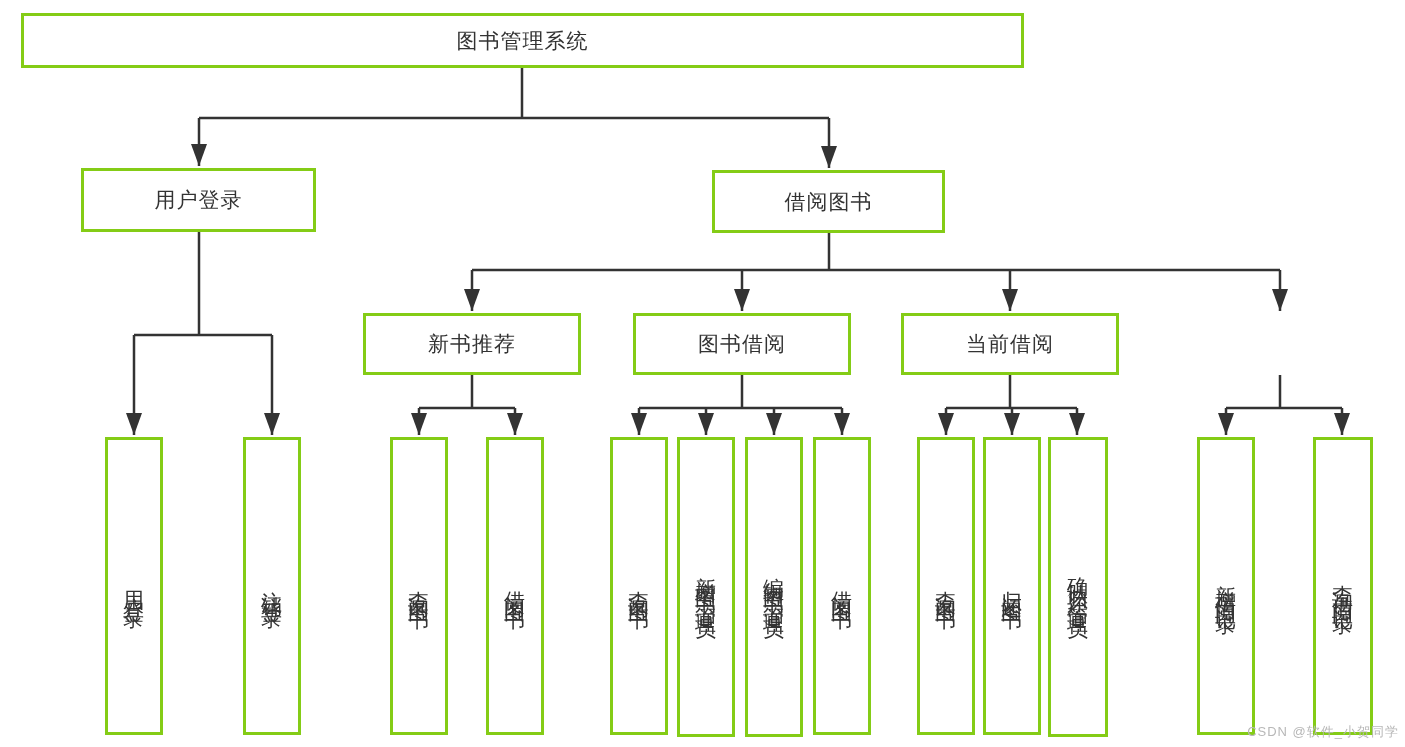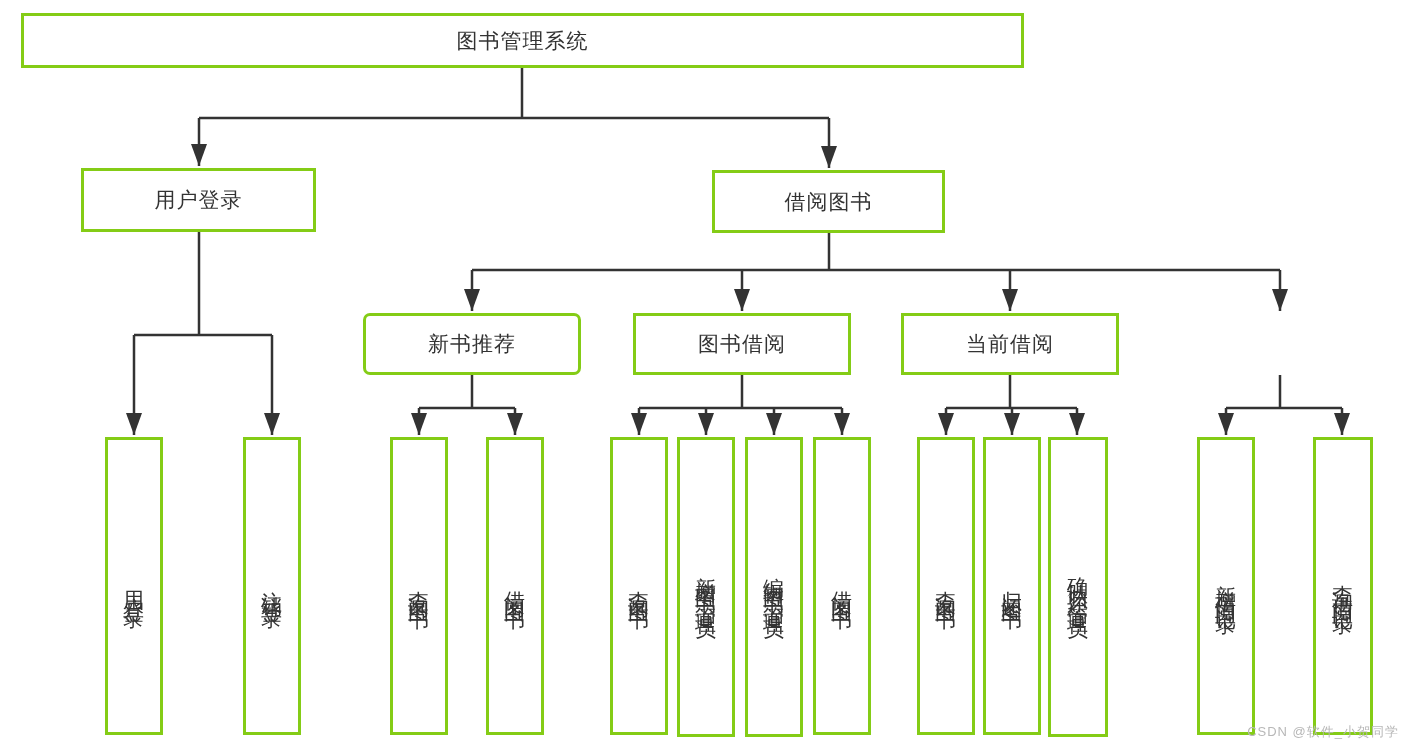--- a/index.html
+++ b/index.html
@@ -94,21 +94,21 @@
     <span class="lbl">图书管理系统</span>
   </div>
 
   <div class="box hbox" style="left:81px; top:168px; width:235px; height:64px;">
     <span class="lbl">用户登录</span>
   </div>
   <div class="box hbox" style="left:712px; top:170px; width:233px; height:63px;">
     <span class="lbl">借阅图书</span>
   </div>
 
-  <div class="box hbox" style="left:363px; top:313px; width:218px; height:62px;border-radius:7px;">
+  <div class="box hbox" style="left:363px; top:313px; width:218px; height:62px;">
     <span class="lbl">新书推荐</span>
   </div>
   <div class="box hbox" style="left:901px; top:313px; width:218px; height:62px;">
     <span class="lbl">当前借阅</span>
   </div>
   <div class="box hbox" style="left:633px; top:313px; width:218px; height:62px;">
     <span class="lbl">图书借阅</span>
   </div>
 
   <div class="box vbox" style="left:105px; top:437px; width:58px; height:298px;">

